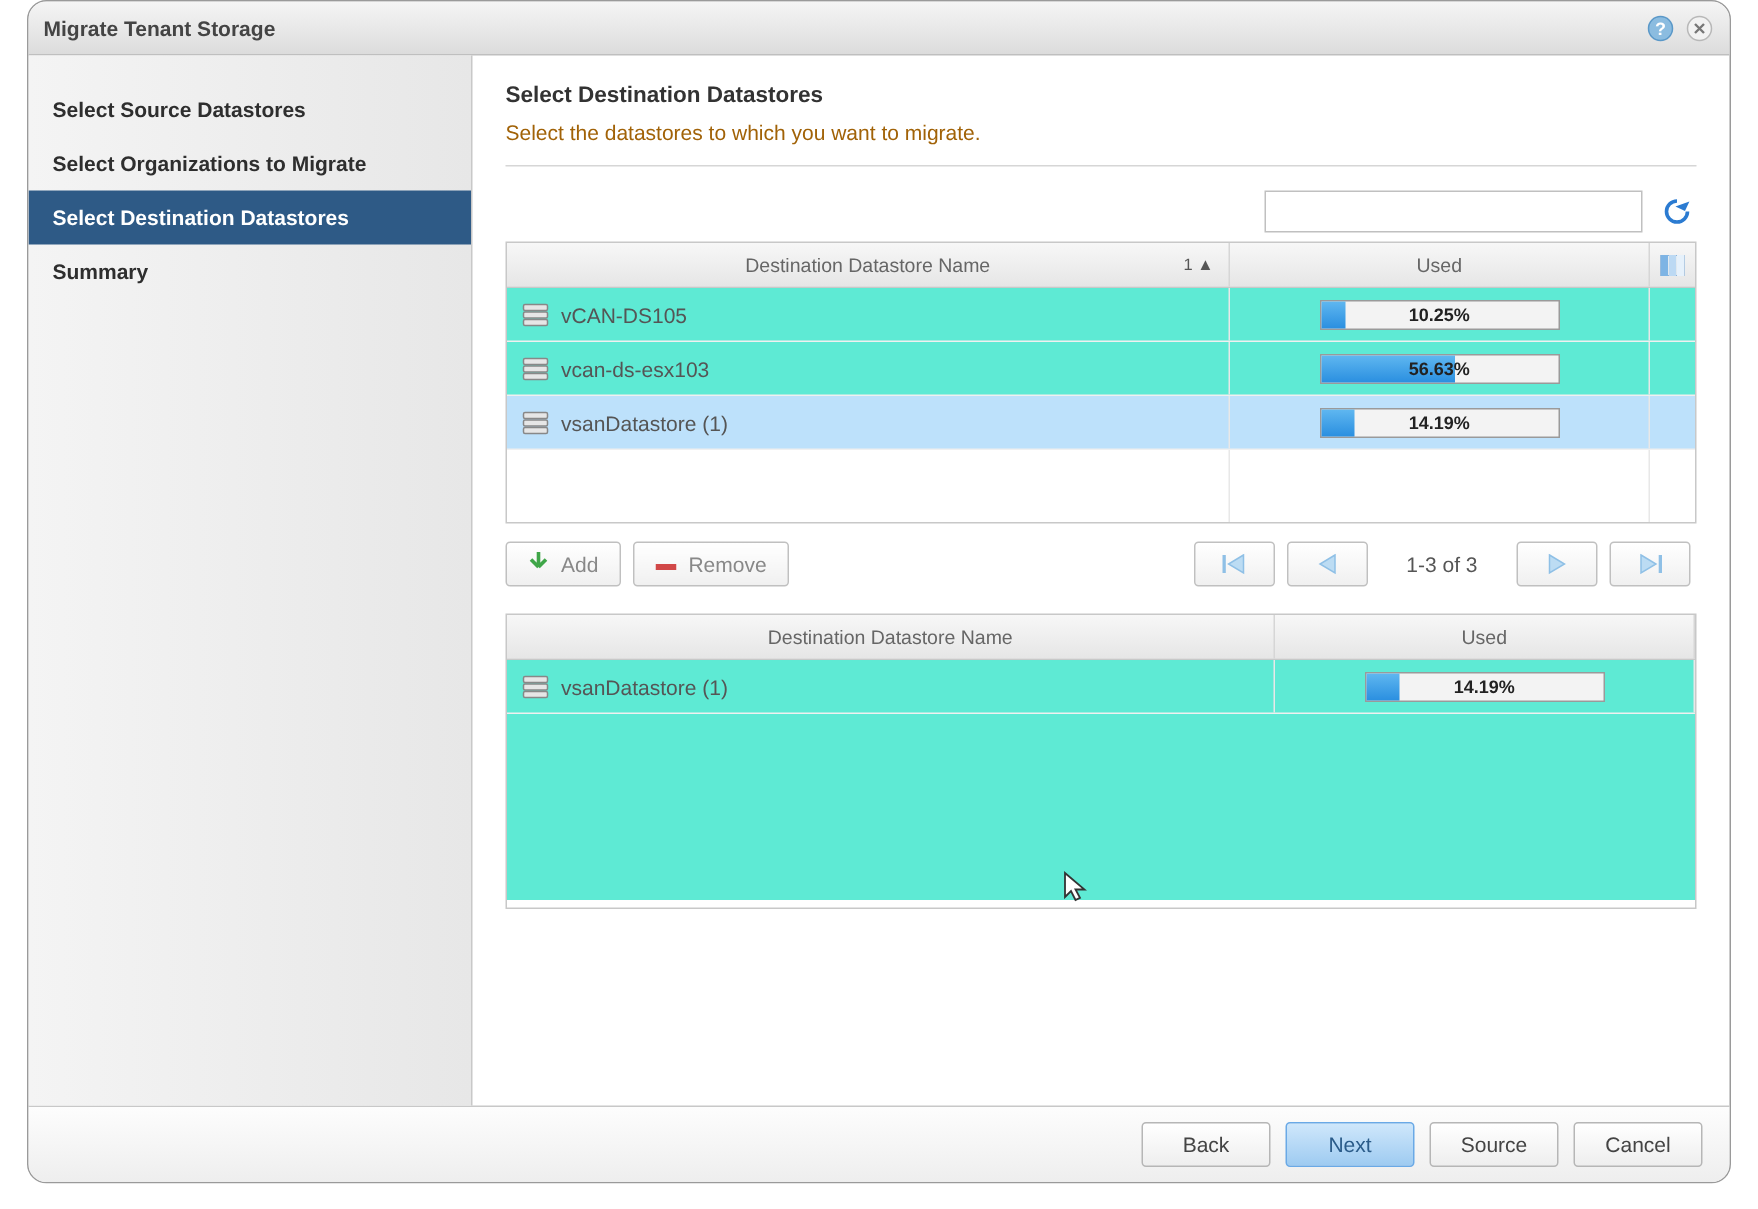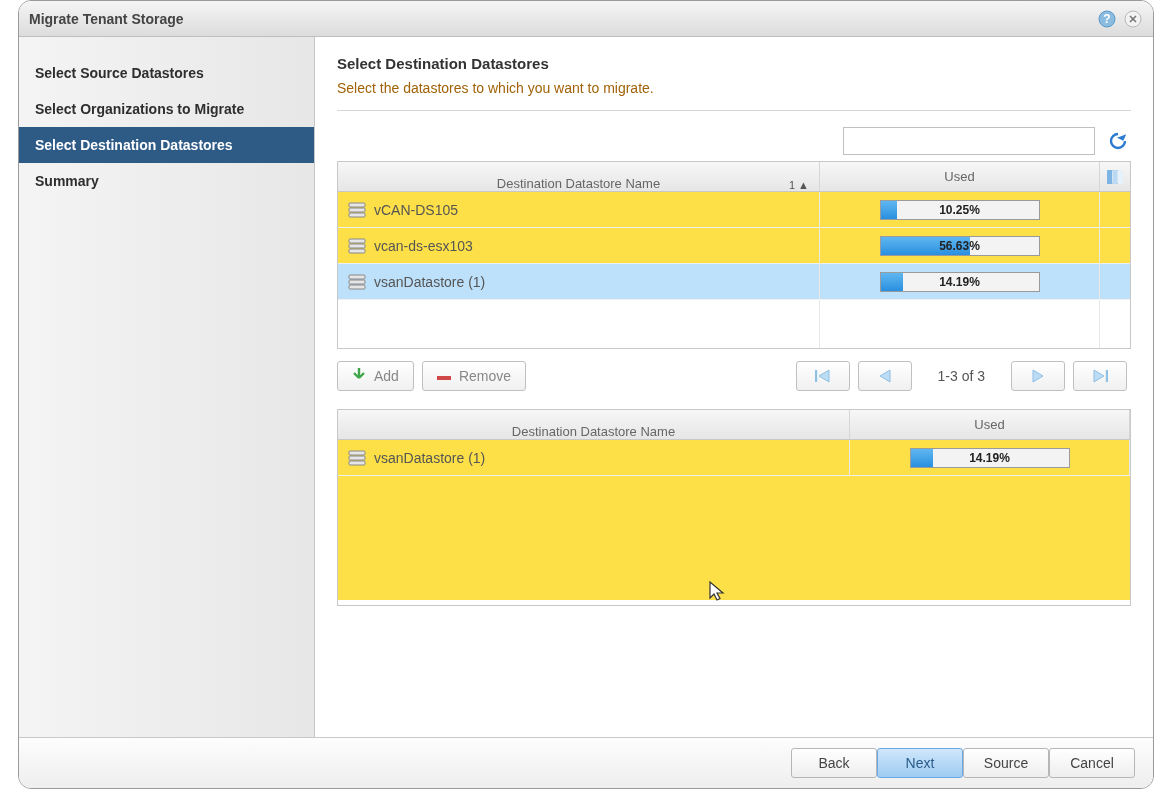--- a/index.html
+++ b/index.html
@@ -112,41 +112,41 @@
     align-items: center;
     color: #666;
     font-size: 13px;
   }
   .col-name {
     flex: 1;
     text-align: center;
     position: relative;
     border-right:1px solid #d6d6d6;
     height:100%;
-    display:flex;align-items:flex-end;justify-content:center;
+    display:flex;align-items:center;justify-content:center;
   }
   .sort-indicator {
     position:absolute; right:10px;
     font-size:11px; color:#555;
   }
   .col-used {
     width: 280px;
     text-align: center;
     border-right:1px solid #d6d6d6;
     height:100%;
     display:flex;align-items:center;justify-content:center;
   }
   .col-config {
     width: 30px;
     text-align:center;
     height:100%;
     display:flex;align-items:center;justify-content:center;
     cursor:pointer;
   }
-  .grid-rows { background:#fde047; }
+  .grid-rows { background:#5eead4; }
   .grid-row {
     display: flex;
     align-items: center;
     height: 36px;
     border-bottom: 1px solid #f0f0f0;
   }
   .grid-row.selected {
     background: #bde1fb;
   }
   .cell-name {
@@ -236,20 +236,21 @@
 
   .grid2 { border:1px solid #c8c8c8; margin-bottom:20px; }
   .grid2 .grid-rows { min-height: 160px; }
 
   .footer {
     border-top:1px solid #c8c8c8;
     background: linear-gradient(#fdfdfd,#eeeeee);
     padding: 10px 18px;
     display:flex;
     justify-content:flex-end;
+    gap:10px;
   }
   .btn {
     min-width:86px;
     height:30px;
     border:1px solid #b6b6b6;
     background:linear-gradient(#ffffff,#eeeeee);
     border-radius:3px;
     cursor:pointer;
     font-size:14px;
     color:#444;

